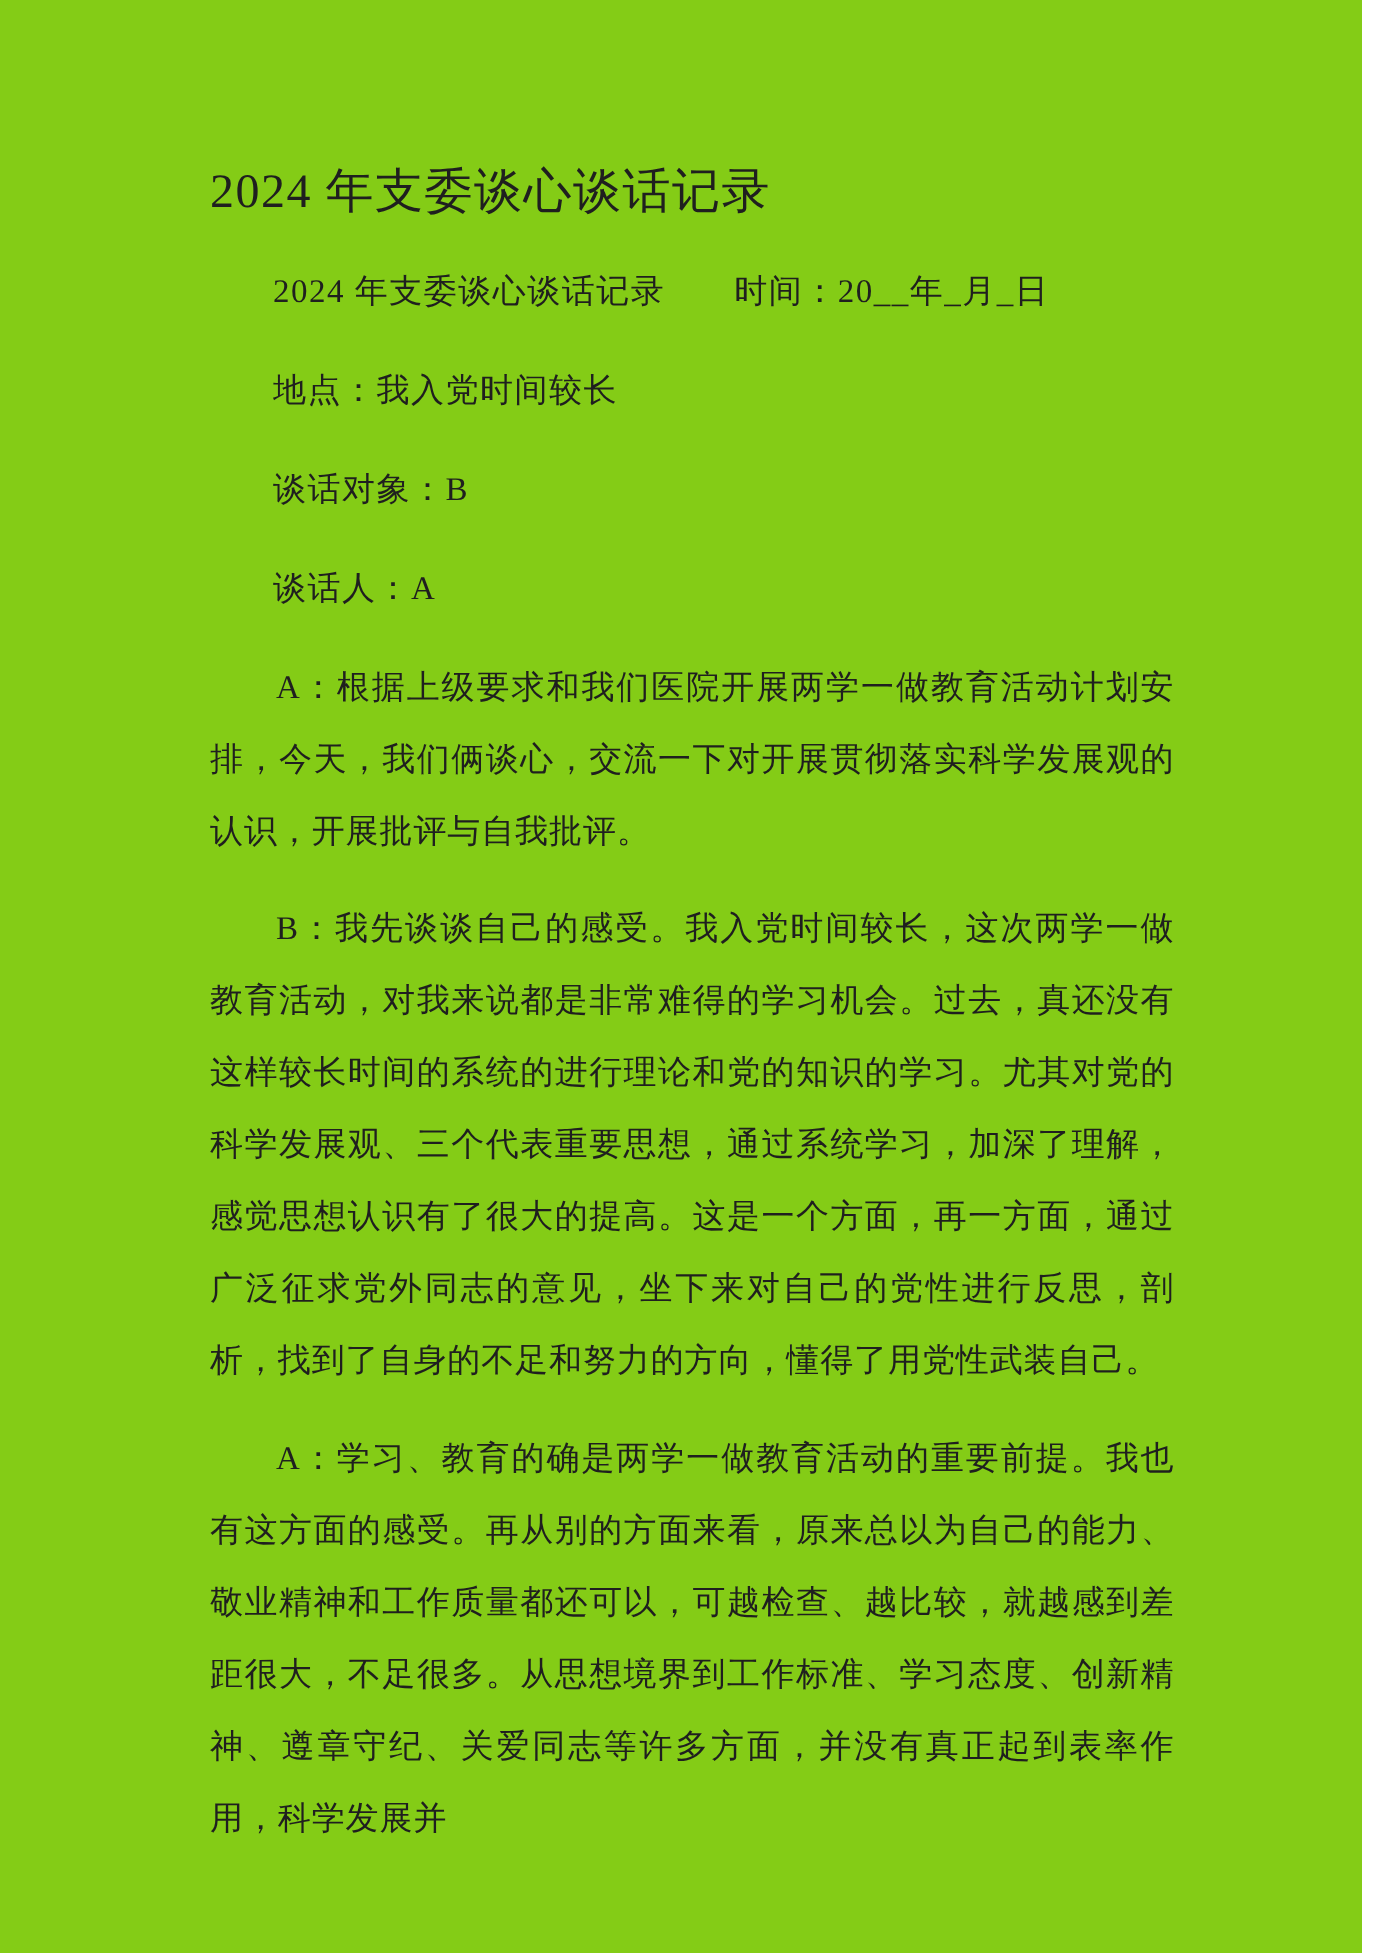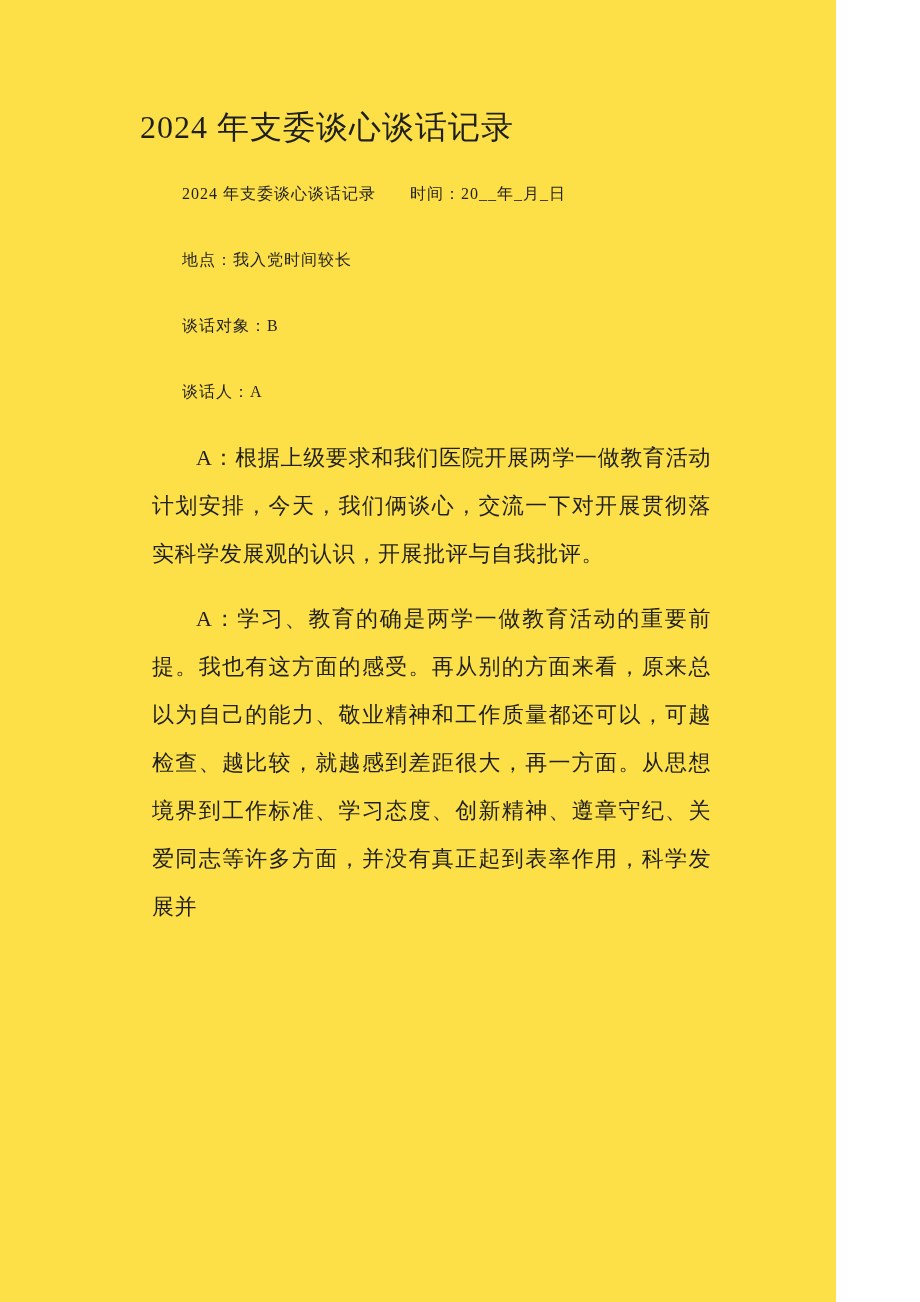--- a/index.html
+++ b/index.html
@@ -9,43 +9,43 @@
   }
   body {
     width: 920px;
     height: 1302px;
     overflow: hidden;
     font-family: "Liberation Serif", "DejaVu Serif", serif;
     color: #1f1f1f;
   }
   .page {
     box-sizing: border-box;
-    width: 836px;
+    width: 908px;
     height: 1302px;
     padding: 104px 125px 0 140px;
-    background: #fde047;
+    background: #84cc16;
   }
   .doc-title {
     margin: 0 0 20px 0;
     font-size: 32px;
     font-weight: 400;
     line-height: 46px;
     letter-spacing: 1px;
     white-space: nowrap;
   }
   p.meta-line {
     margin: 0 0 18px 0;
-    font-size: 16px;
+    font-size: 22px;
     line-height: 48px;
     letter-spacing: 1px;
     text-indent: 42px;
     white-space: nowrap;
   }
   p.body-para {
-    margin: 0 0 17px 12px;
+    margin: 0 0 17px 0;
     font-size: 22px;
     line-height: 48px;
     letter-spacing: 0.6px;
     text-indent: 2em;
     text-align: justify;
   }
 </style>
 </head>
 <body>
 
@@ -56,16 +56,17 @@
   <p class="meta-line">2024 年支委谈心谈话记录　　时间：20__年_月_日</p>
 
   <p class="meta-line">地点：我入党时间较长</p>
 
   <p class="meta-line">谈话对象：B</p>
 
   <p class="meta-line">谈话人：A</p>
 
   <p class="body-para">A：根据上级要求和我们医院开展两学一做教育活动计划安排，今天，我们俩谈心，交流一下对开展贯彻落实科学发展观的认识，开展批评与自我批评。</p>
 
+  <p class="body-para">B：我先谈谈自己的感受。我入党时间较长，这次两学一做教育活动，对我来说都是非常难得的学习机会。过去，真还没有这样较长时间的系统的进行理论和党的知识的学习。尤其对党的科学发展观、三个代表重要思想，通过系统学习，加深了理解，感觉思想认识有了很大的提高。这是一个方面，再一方面，通过广泛征求党外同志的意见，坐下来对自己的党性进行反思，剖析，找到了自身的不足和努力的方向，懂得了用党性武装自己。</p>
 
-  <p class="body-para">A：学习、教育的确是两学一做教育活动的重要前提。我也有这方面的感受。再从别的方面来看，原来总以为自己的能力、敬业精神和工作质量都还可以，可越检查、越比较，就越感到差距很大，再一方面。从思想境界到工作标准、学习态度、创新精神、遵章守纪、关爱同志等许多方面，并没有真正起到表率作用，科学发展并</p>
+  <p class="body-para">A：学习、教育的确是两学一做教育活动的重要前提。我也有这方面的感受。再从别的方面来看，原来总以为自己的能力、敬业精神和工作质量都还可以，可越检查、越比较，就越感到差距很大，不足很多。从思想境界到工作标准、学习态度、创新精神、遵章守纪、关爱同志等许多方面，并没有真正起到表率作用，科学发展并</p>
 
 </div>
 
 </body></html>

